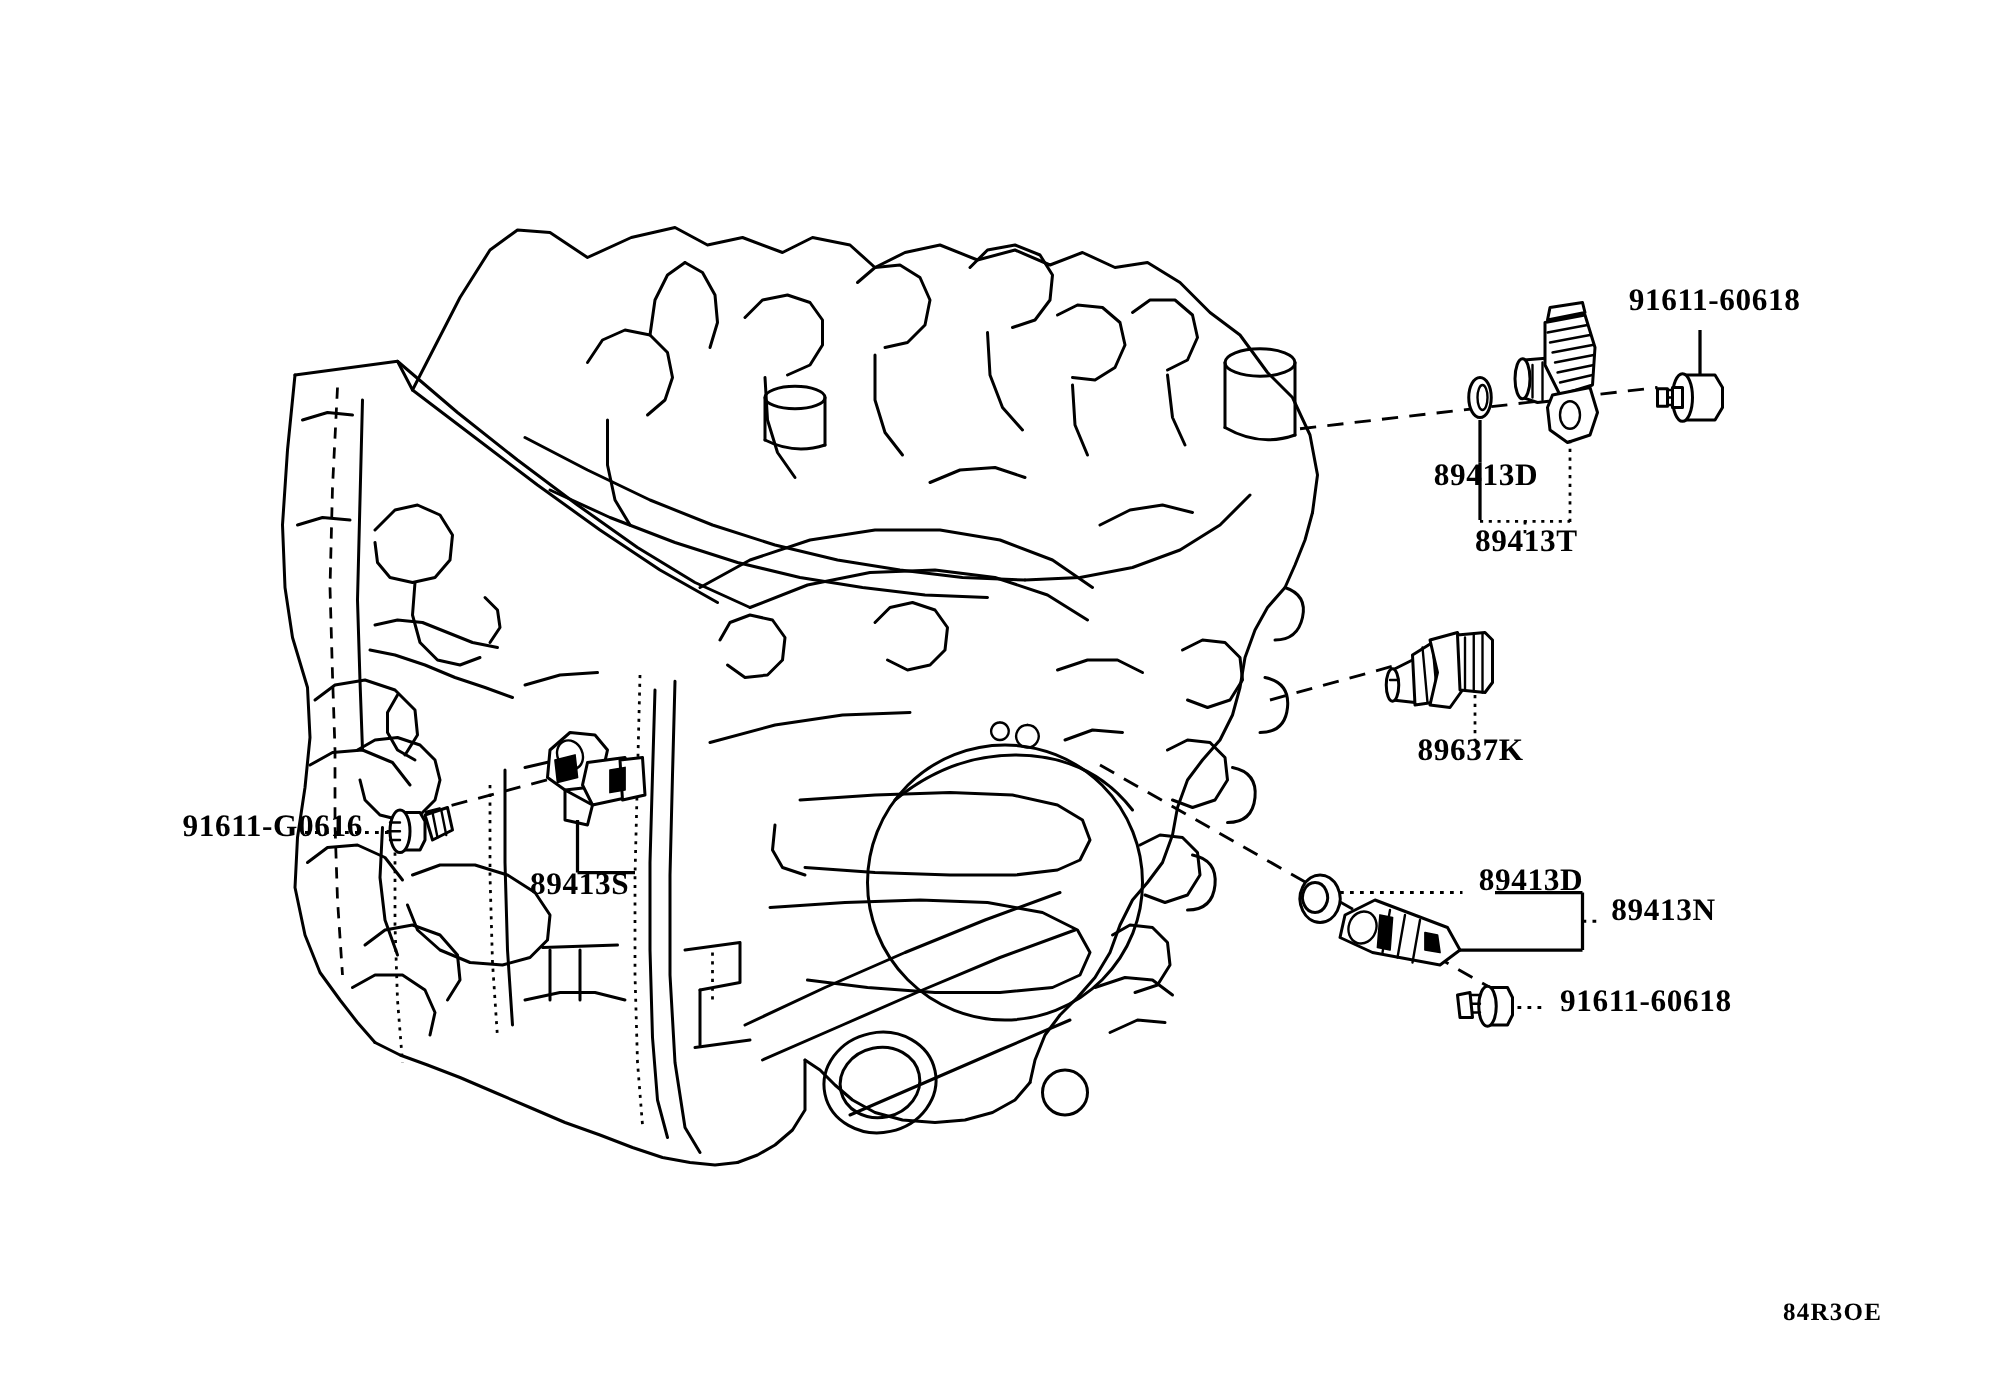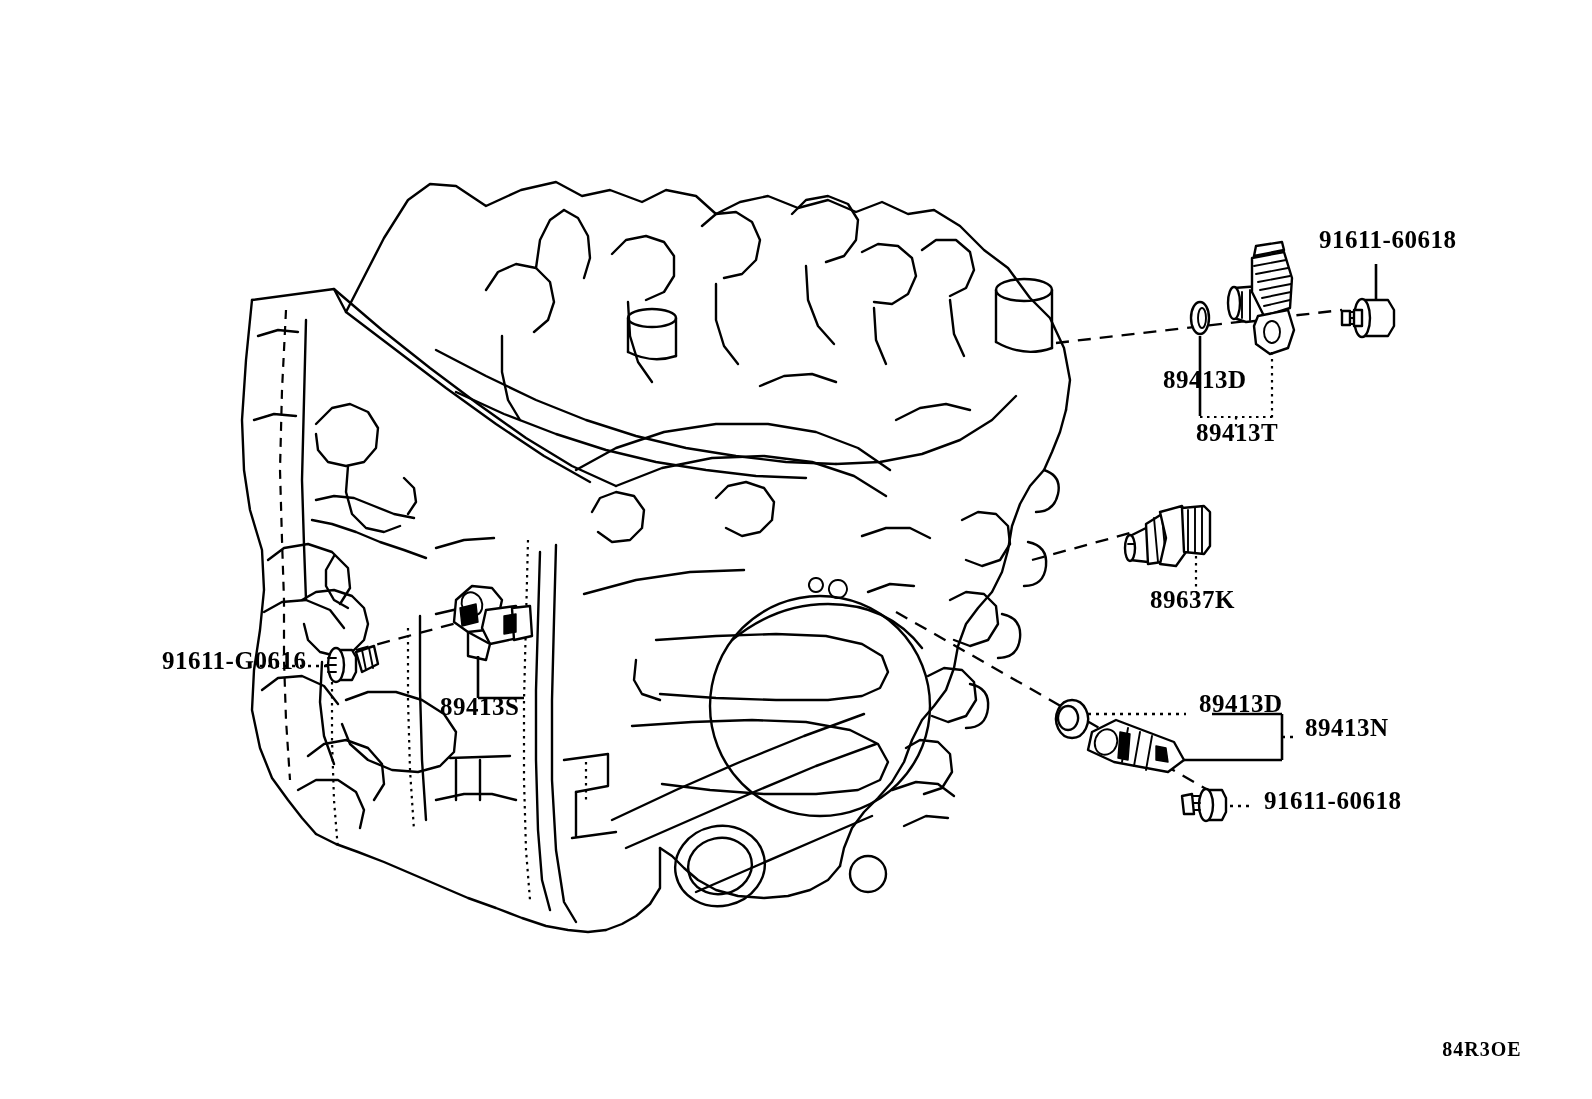--- a/index.html
+++ b/index.html
@@ -13,21 +13,20 @@
     height: 1099px;
     position: relative;
     overflow: hidden;
     font-family: "Liberation Serif", "DejaVu Serif", serif;
   }
   #diagram-root {
     position: absolute;
     inset: 0;
     width: 1372px;
     height: 1099px;
-    margin-left: 16px;
   }
   svg#parts-svg {
     display: block;
     width: 1592px;
     height: 1099px;
   }
   .ln {
     fill: none;
     stroke: #000000;
     stroke-width: 2.4;

